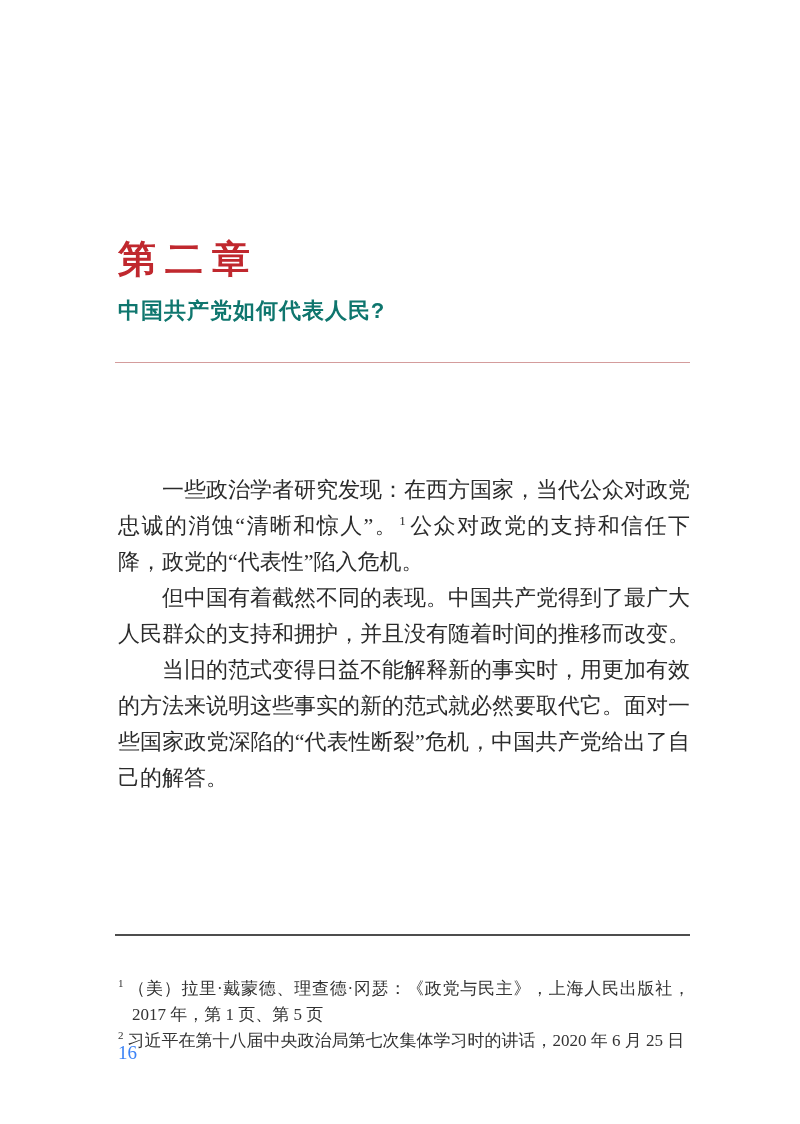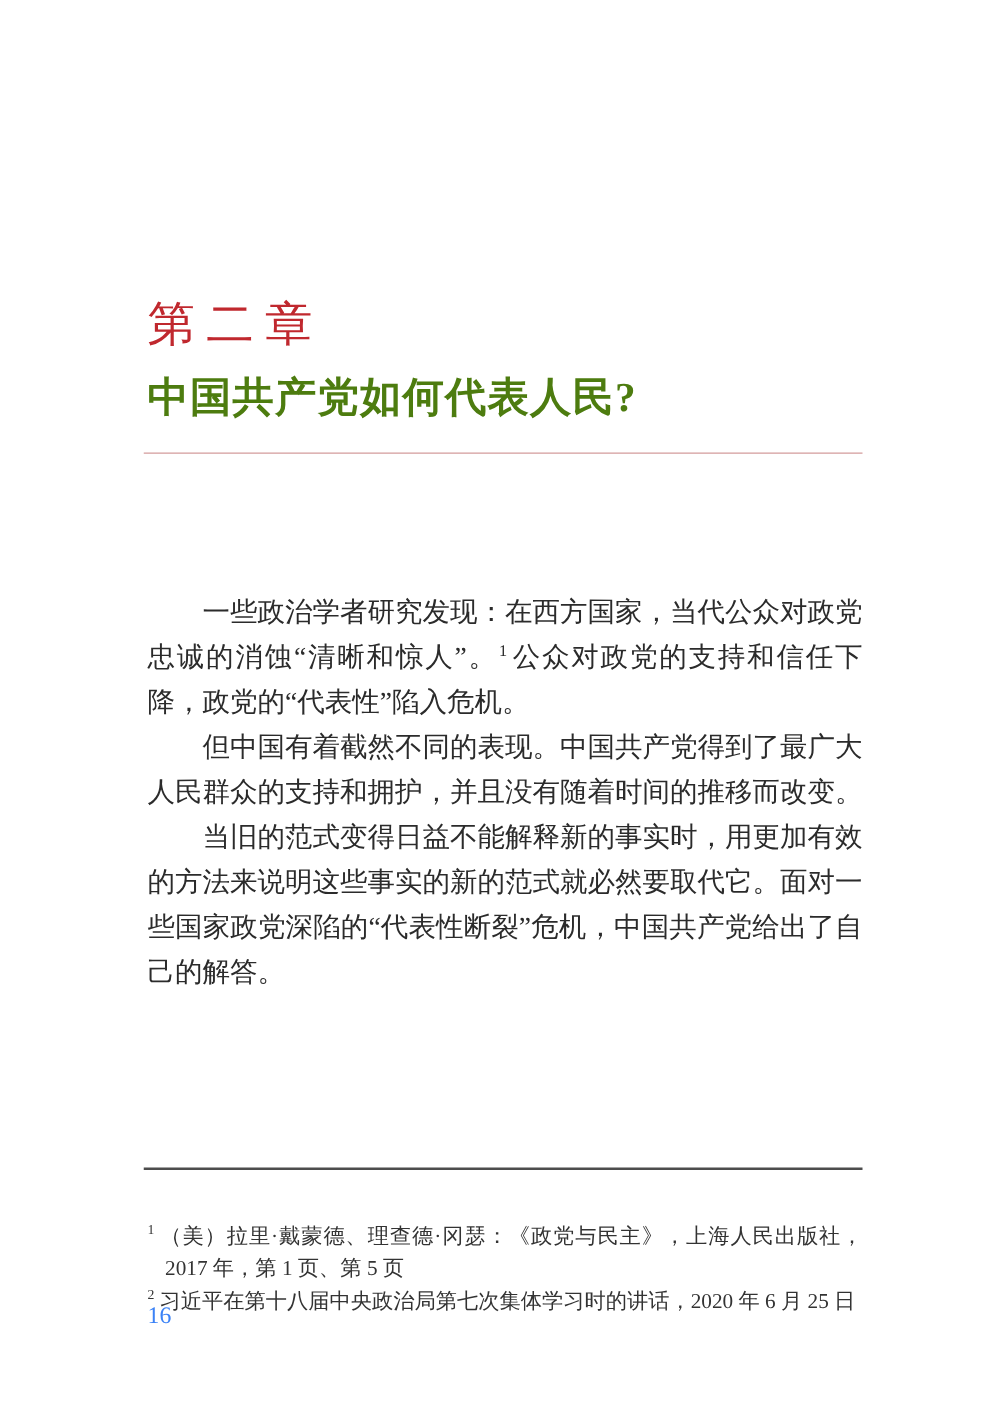--- a/index.html
+++ b/index.html
@@ -10,32 +10,33 @@
     height: 1124px;
     background: #ffffff;
     font-family: "Liberation Serif", "DejaVu Serif", serif;
     overflow: hidden;
   }
   .chapter-label {
     position: absolute;
     left: 118px;
     top: 234px;
     font-size: 38px;
-    font-weight: normal;
+    font-weight: bold;
     letter-spacing: 9px;
     color: #c0282e;
   }
   .chapter-title {
     position: absolute;
     left: 118px;
     top: 296px;
-    font-size: 33px;
+    font-size: 22px;
     font-weight: bold;
     letter-spacing: 1px;
-    color: #4d7c0f;
+    color: #0f766e;
+    font-family: Liberation Mono, monospace;
   }
   .title-rule {
     position: absolute;
     left: 115px;
     top: 362px;
     width: 575px;
     height: 1px;
     background: #d49c9c;
   }
   .body-text {

